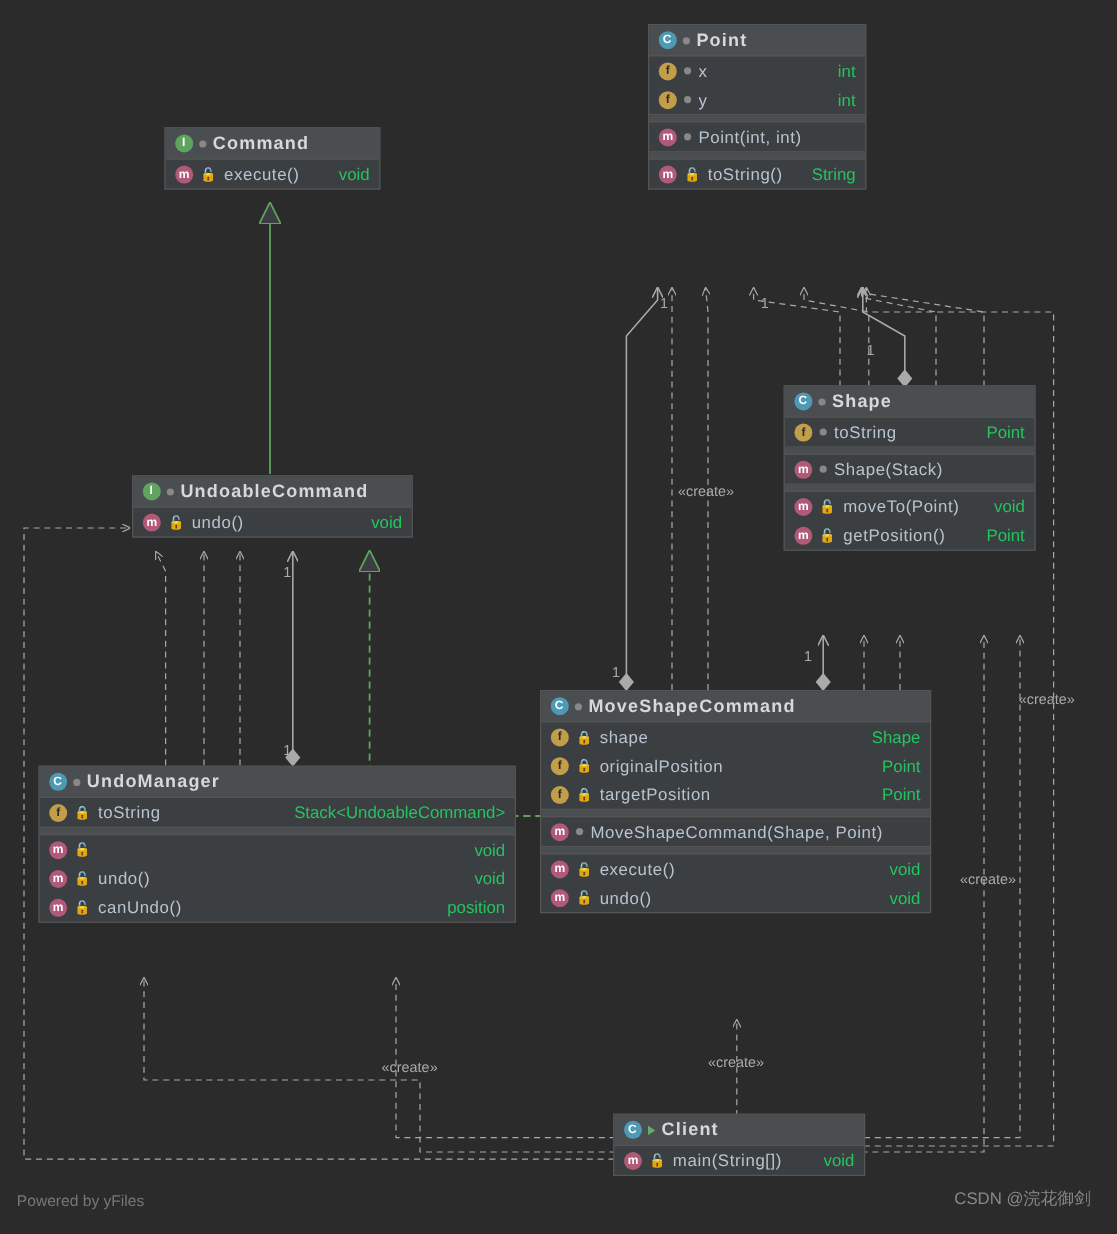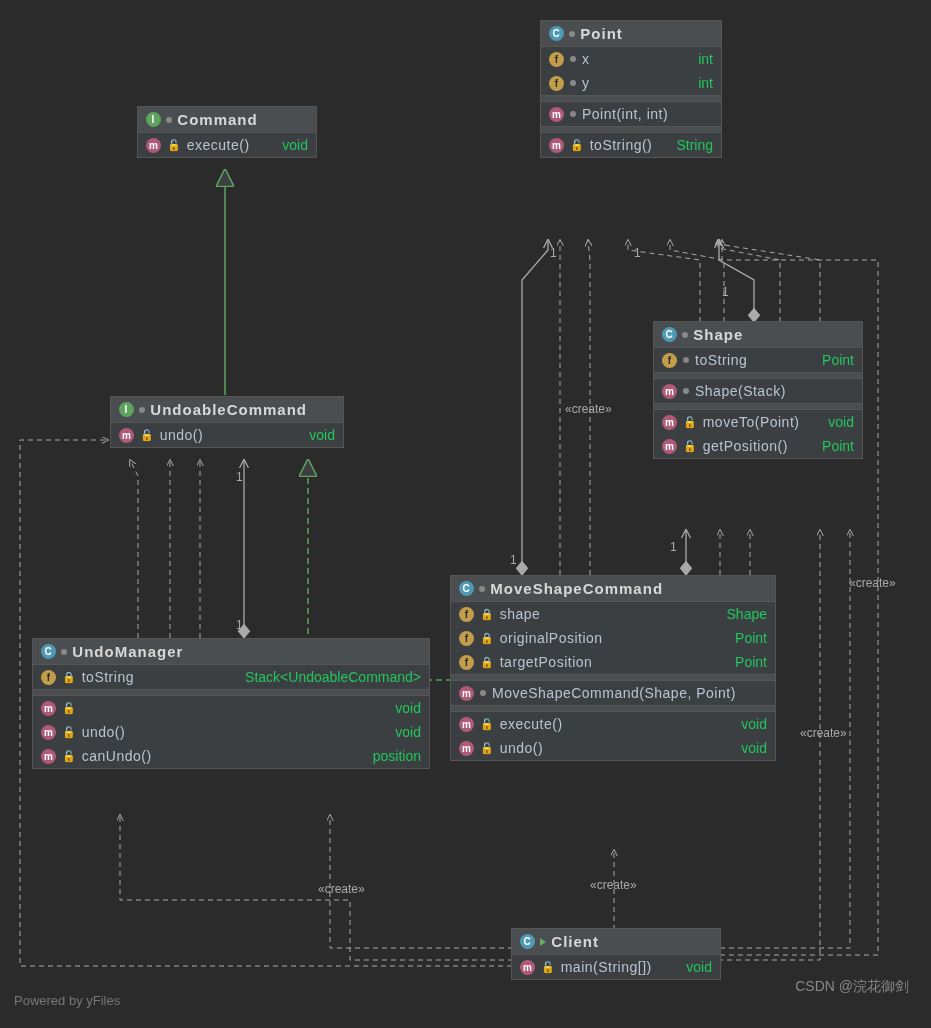--- a/index.html
+++ b/index.html
@@ -56,21 +56,21 @@
     width: 6px; height: 6px; border-radius: 50%;
     background: #888; display:inline-block; flex-shrink:0;
   }
   .lock { color:#c77; font-size:11px; }
   .unlock { color:#7a7; font-size:11px; }
   .watermark-left {
     position:absolute; left:14px; bottom:20px;
     color:#777; font-size:13px;
   }
   .watermark-right {
-    position:absolute; right:22px; bottom:32px;
+    position:absolute; right:22px; bottom:20px;
     color:#888; font-size:14px;
   }
   svg.wires { position:absolute; left:0; top:0; width:931px; height:1028px; pointer-events:none; }
   .lbl { position:absolute; font-size:12px; color:#aaa; }
   .runicon {
     width: 0; height: 0;
     border-left: 6px solid #6a6;
     border-top: 4px solid transparent;
     border-bottom: 4px solid transparent;
     display:inline-block;

